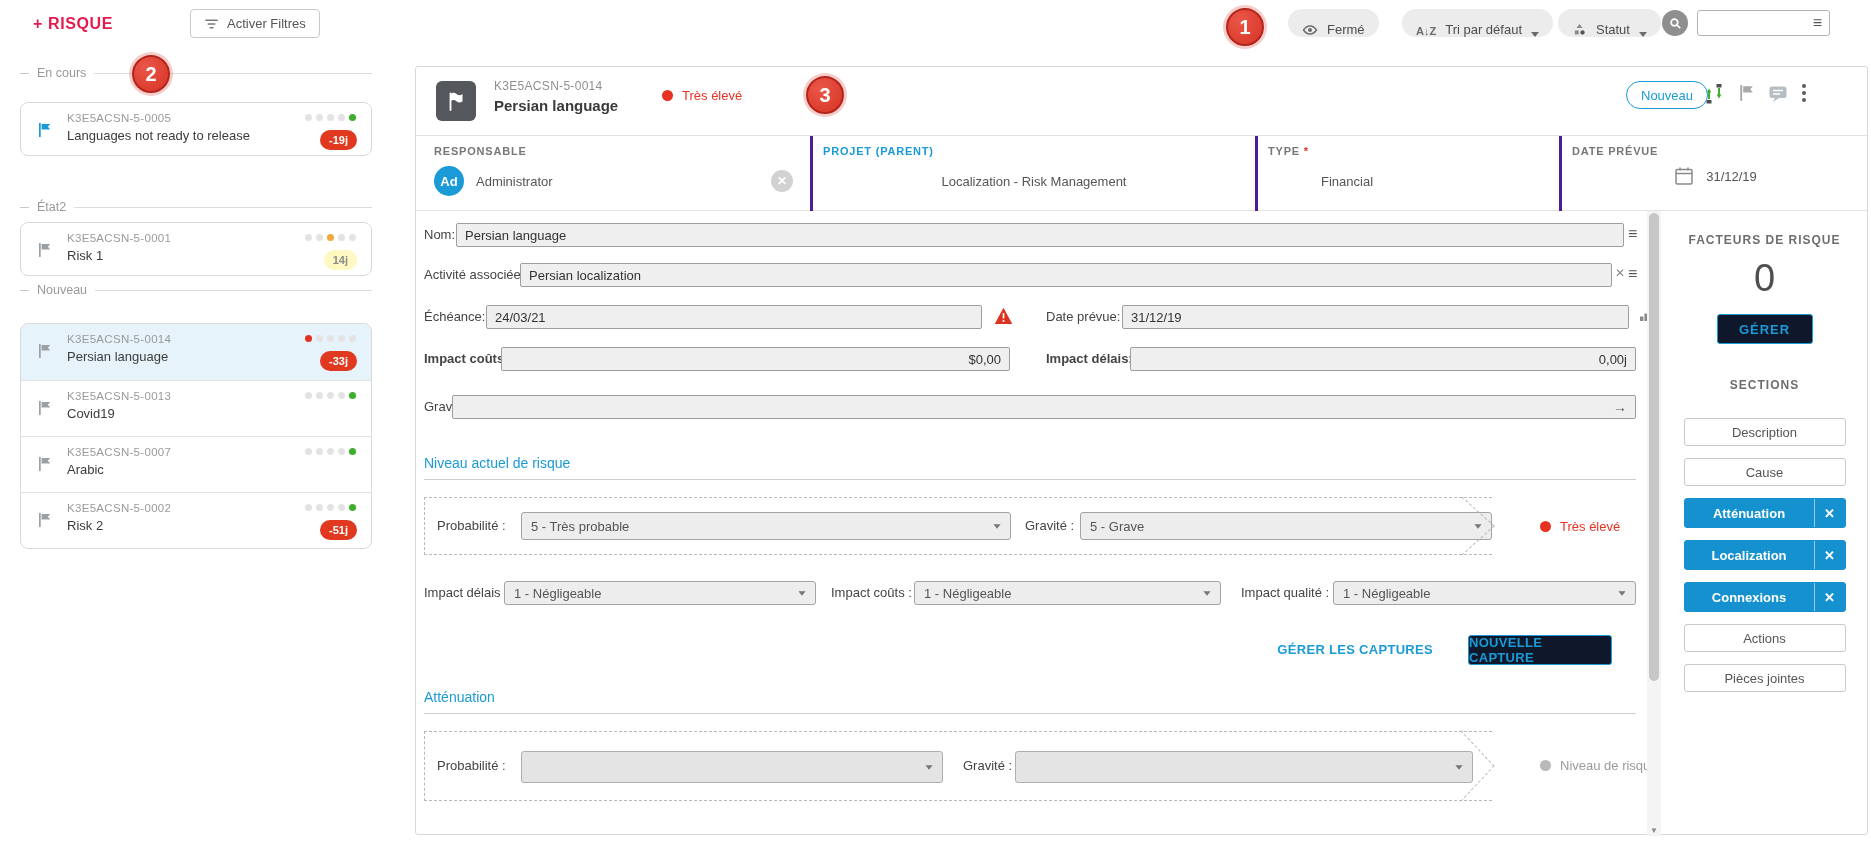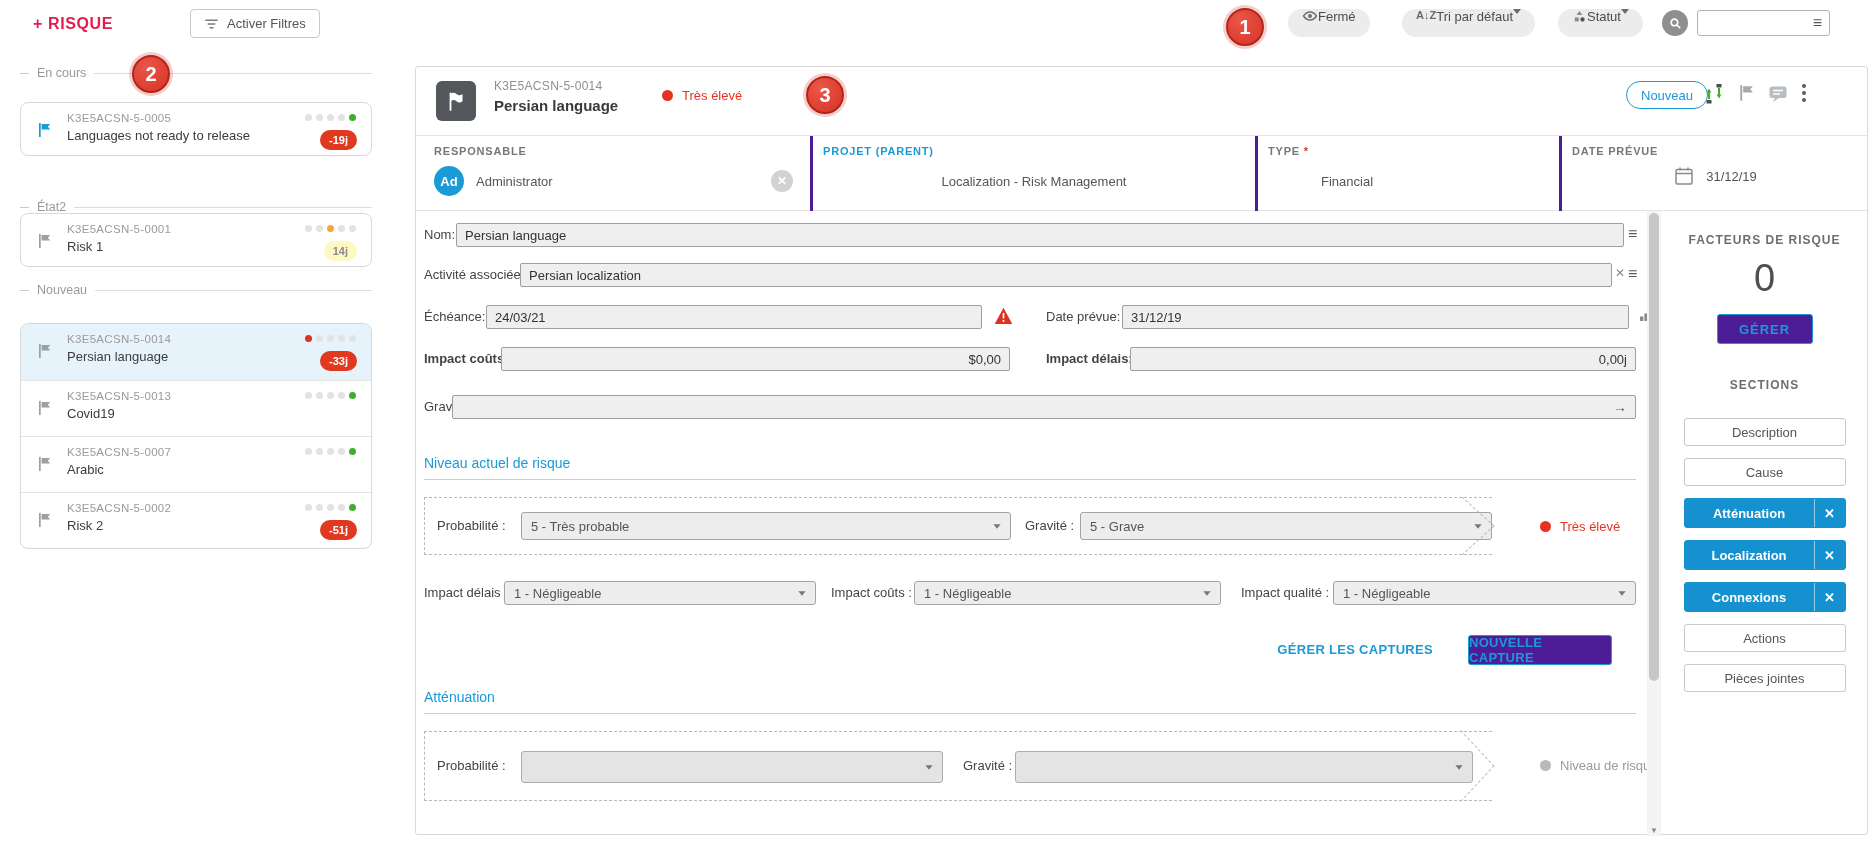--- a/index.html
+++ b/index.html
@@ -3,21 +3,21 @@
 <meta charset="utf-8">
 <style>
   html,body{margin:0;padding:0;background:#fff}
   .screen{position:relative;width:1871px;height:841px;background:#fff;overflow:hidden;
           font-family:"Liberation Sans",sans-serif;color:#444;font-size:13px}
   .abs{position:absolute}
   
   .add-risk{color:#e51a4d;font-weight:bold;font-size:16px;letter-spacing:.6px}
   .btn-outline{background:#fff;border:1px solid #c9c9c9;border-radius:4px;height:29px;
                display:flex;align-items:center;gap:8px;padding:0 13px;font-size:13px;color:#555;box-sizing:border-box}
-  .pill{height:28px;background:#ececec;border-radius:14px;display:flex;align-items:flex-start;gap:0;
+  .pill{height:28px;background:#ececec;border-radius:14px;display:flex;align-items:flex-end;gap:9px;
         padding:0 14px;font-size:13px;color:#4d4d4d;box-sizing:border-box}
   .caret{width:0;height:0;border-left:4.5px solid transparent;border-right:4.5px solid transparent;border-top:5px solid #6b6b6b}
   .search-circle{width:26px;height:26px;border-radius:50%;background:#8f8f8f;display:flex;align-items:center;justify-content:center}
   .search-box{width:133px;height:26px;border:1px solid #b3b3b3;border-radius:3px;background:#fff;
               display:flex;align-items:center;justify-content:flex-end;padding:0 7px;box-sizing:border-box}
   .hamburger{font-size:16px;color:#555;line-height:1}
   
   .ann{width:38px;height:38px;border-radius:50%;background:radial-gradient(circle at 35% 30%,#ea5648,#d63425);
        border:2px solid #b3241a;box-shadow:0 0 0 3px rgba(216,55,42,.25);color:#fff;font-size:20px;font-weight:bold;
        display:flex;align-items:center;justify-content:center;box-sizing:border-box;z-index:40}
@@ -74,21 +74,21 @@
   .sec-rule{position:absolute;height:1px;background:#cfcfcf;left:8px;width:1212px}
   .chevbox{position:absolute;left:8px;width:1068px;border:1px dashed #b9b9b9;border-right:none;box-sizing:border-box}
   .chevline{position:absolute;height:0;border-top:1px dashed #b9b9b9}
   .dd{position:absolute;background:#ededed;border:1px solid #a3a3a3;border-radius:3px;display:flex;align-items:center;
       justify-content:space-between;padding:0 9px;font-size:13px;color:#555;box-sizing:border-box}
   .dd--empty{background:#e4e4e4;border-color:#adadad}
   .dd .caret{border-top-color:#777;transform:scale(.9)}
   .blue-link{color:#1a9ad6;font-weight:bold;font-size:13px;letter-spacing:.3px}
   .btn-blue-outline{position:absolute;border:1px solid #1a9ad6;border-radius:3px;color:#1a9ad6;font-weight:bold;
                     font-size:13px;letter-spacing:.3px;display:flex;align-items:center;justify-content:center;
-                    background:#4c1d95;box-sizing:border-box}
+                    background:#0f172a;box-sizing:border-box}
   .scrollbar{position:absolute;left:1231px;top:0;width:14px;height:625px;background:#f4f4f4}
   .scroll-thumb{position:absolute;left:2px;top:2px;width:10px;height:468px;background:#c7c7c7;border-radius:5px}
   .scroll-arrow{position:absolute;left:0;bottom:1px;width:14px;text-align:center;font-size:8px;color:#888}
   
   .rightpanel{position:absolute;left:1245px;top:144px;width:207px;height:625px;text-align:center}
   .rp-label{font-size:12px;letter-spacing:1px;color:#6e6e6e;font-weight:bold}
   .rp-count{font-size:38px;color:#4f4f4f;font-weight:300}
   .secbtn{width:162px;height:28px;border:1px solid #c9c9c9;border-radius:3px;background:#fff;color:#555;font-size:13px;
           display:flex;align-items:center;justify-content:center;margin:0 auto 12px;box-sizing:border-box}
   .secbtn--active{background:#1591cf;border-color:#1591cf;color:#fff;font-weight:bold;padding:0;height:30px}
@@ -172,21 +172,21 @@
         </div>
       <div class="badge badge--red">-19j</div>
     </div>
 
     <div class="abs group-label" style="top:150px">
       <span class="gl-tick"></span>
       <span>État2</span>
       <span class="gl-line"></span>
     </div>
 
-    <div class="abs riskcard" style="top:163px">
+    <div class="abs riskcard" style="top:172px">
       <svg class="card-flag" width="16" height="16" viewBox="0 0 16 16">
         <rect x="2" y="1" width="1.7" height="14" fill="#9aa0a4"></rect>
         <path d="M4.6 2h8.6l-2.3 2.7 2.3 2.8H4.6z" fill="#9aa0a4"></path>
       </svg>
       <div class="card-id">K3E5ACSN-5-0001</div>
       <div class="card-title">Risk 1</div>
       <div class="dots">
           <span class="dot dot--gray"></span>
           <span class="dot dot--gray"></span>
           <span class="dot dot--orange"></span>

